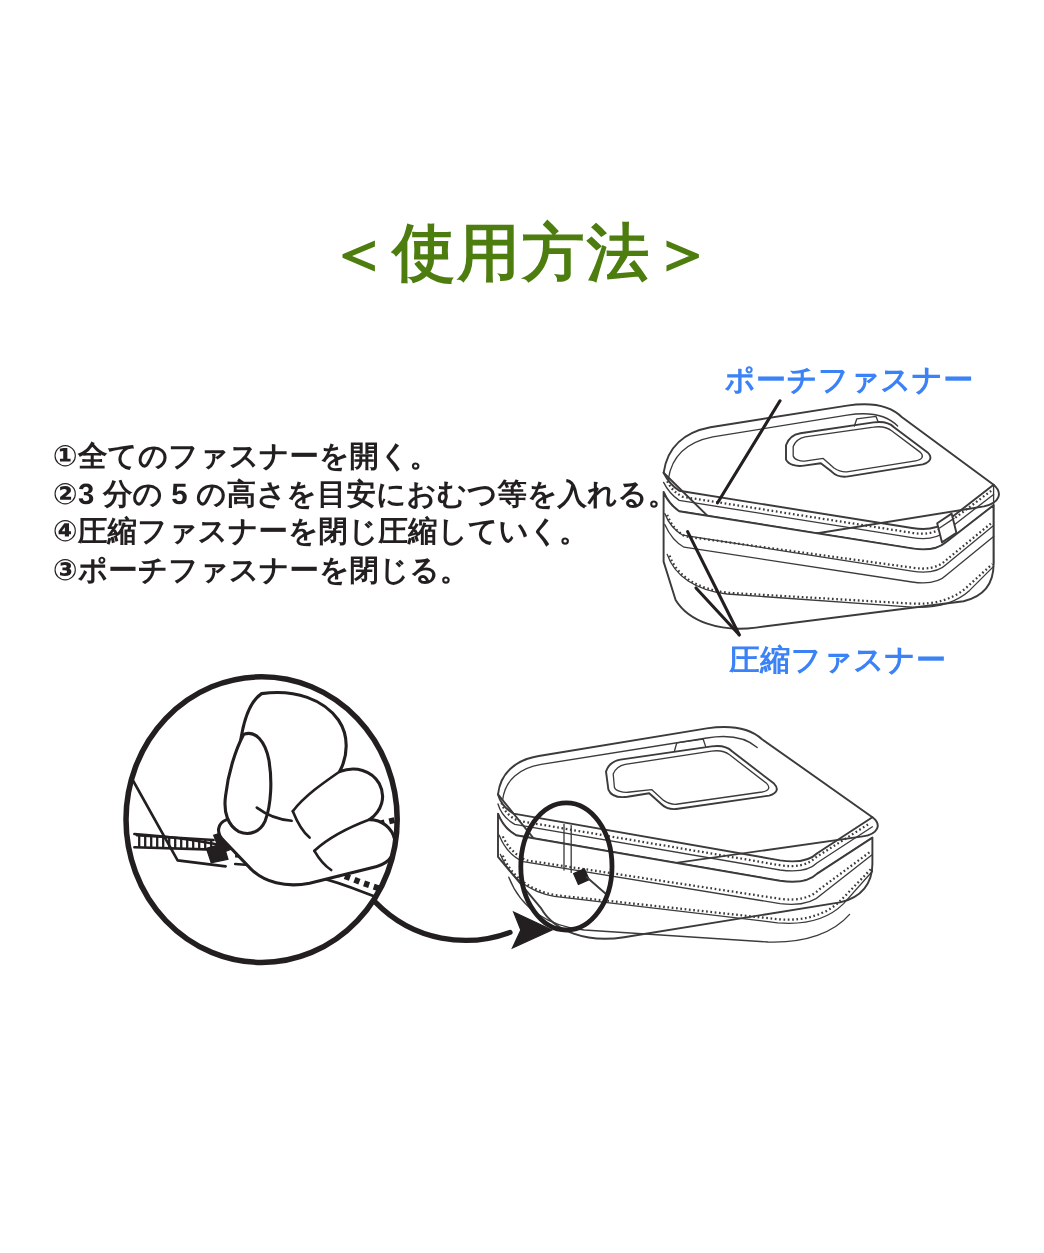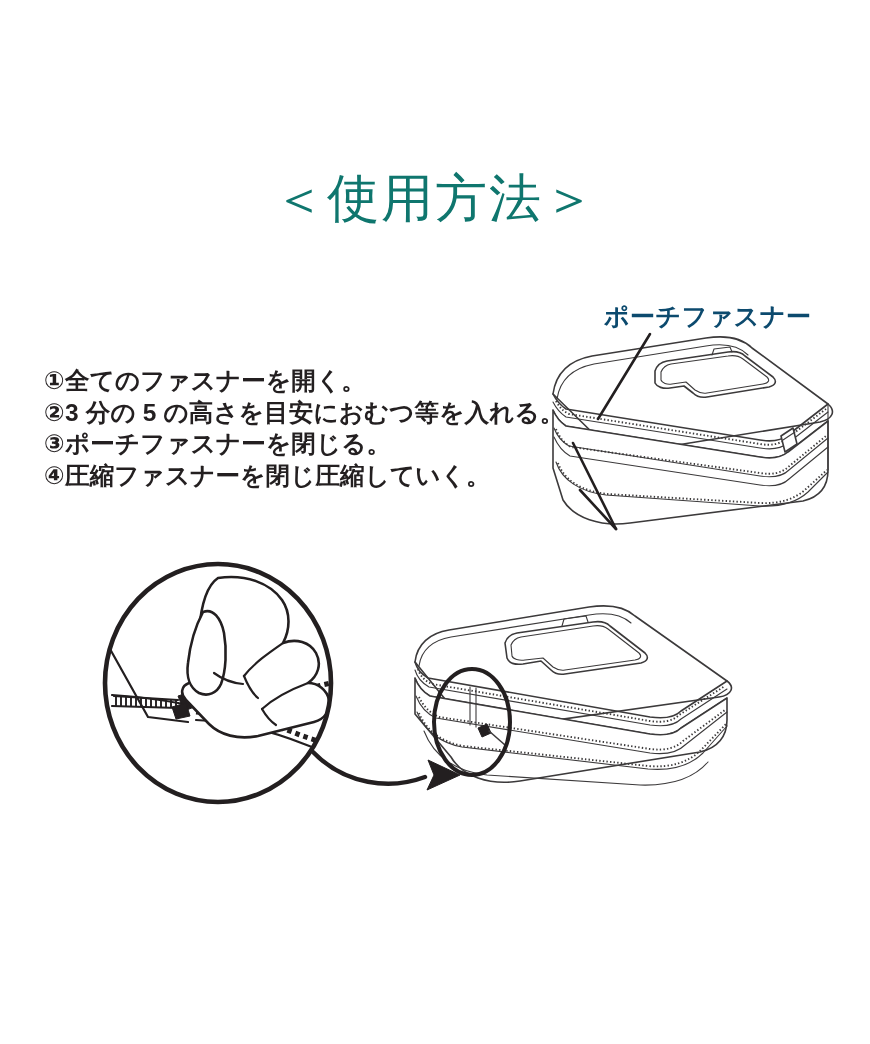--- a/index.html
+++ b/index.html
@@ -16,27 +16,27 @@
     width: 870px;
     height: 1044px;
     background: #ffffff;
     overflow: hidden;
   }
 
   
   #title {
     position: absolute;
     left: 0;
-    top: 164px;
+    top: 176px;
     width: 870px;
     text-align: center;
     font-size: 52px;
-    font-weight: 400;
+    font-weight: 700;
     letter-spacing: 2px;
-    color: #0f766e;
+    color: #4d7c0f;
     white-space: nowrap;
   }
 
   
   #steps {
     position: absolute;
     left: 44px;
     top: 341px;
     width: 520px;
     margin-top: 24px;
@@ -48,21 +48,21 @@
     color: #231f20;
     white-space: nowrap;
     letter-spacing: 0.2px;
   }
 
   
   .callout-label {
     position: absolute;
     font-size: 25px;
     font-weight: 600;
-    color: #0c4a6e;
+    color: #3b82f6;
     white-space: nowrap;
     letter-spacing: 0.5px;
   }
   #label-pouch-zipper { left: 604px; top: 300px; }
   #label-compress-zipper { left: 608px; top: 533px; }
 
   
   #caption {
     position: absolute;
     left: 0;
@@ -89,26 +89,27 @@
 </head>
 <body>
 
 <div id="page">
 
   <div id="title">＜使用方法＞</div>
 
   <div id="steps">
     <div class="step-line">①全てのファスナーを開く。</div>
     <div class="step-line">②3 分の 5 の高さを目安におむつ等を入れる。</div>
+    <div class="step-line">④圧縮ファスナーを閉じ圧縮していく。</div>
     <div class="step-line">③ポーチファスナーを閉じる。</div>
-    <div class="step-line">④圧縮ファスナーを閉じ圧縮していく。</div>
   </div>
 
   <div class="callout-label" id="label-pouch-zipper">ポーチファスナー</div>
 
+  <div class="callout-label" id="label-compress-zipper">圧縮ファスナー</div>
 
 
   <svg class="art" viewBox="0 0 870 1044" xmlns="http://www.w3.org/2000/svg">
     <defs>
       <style>
         .ln   { fill:none; stroke:#3c3a3b; stroke-width:1.6; stroke-linecap:round; stroke-linejoin:round; }
         .lnf  { fill:#ffffff; stroke:#3c3a3b; stroke-width:1.6; stroke-linecap:round; stroke-linejoin:round; }
         .lnt  { fill:none; stroke:#3c3a3b; stroke-width:1.1; stroke-linecap:round; stroke-linejoin:round; }
         .teeth{ fill:none; stroke:#3c3a3b; stroke-width:2.4; stroke-dasharray:1.6 2.4; stroke-linecap:butt; }
         .teeth2{ fill:none; stroke:#3c3a3b; stroke-width:1.9; stroke-dasharray:1.4 2.2; stroke-linecap:butt; }

